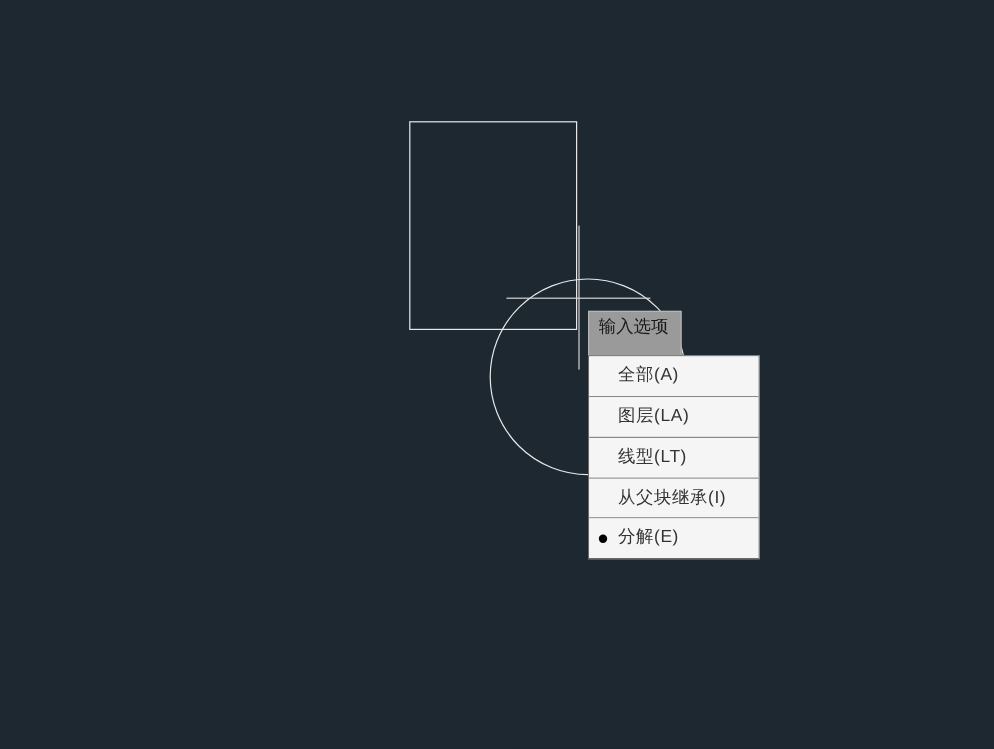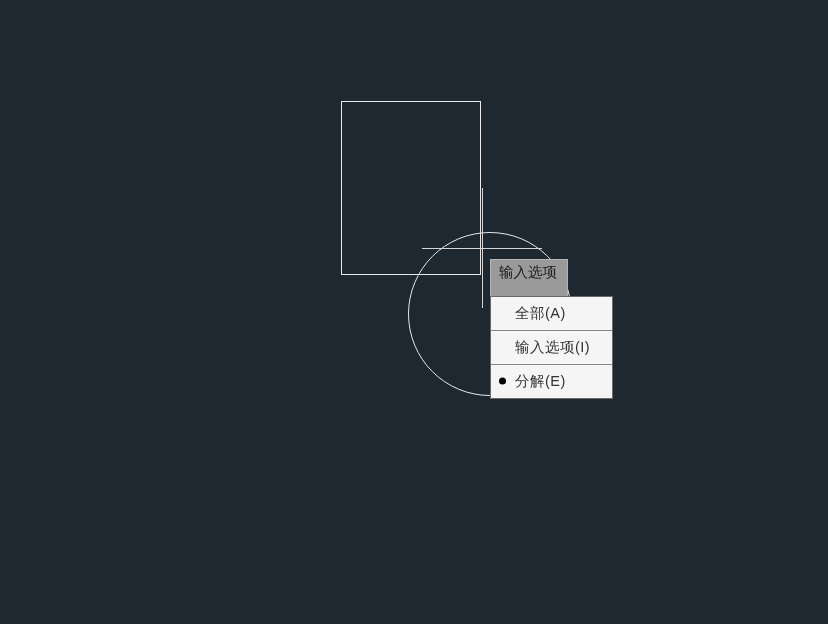--- a/index.html
+++ b/index.html
@@ -79,24 +79,30 @@
   <div class="rect" style="left:341px; top:101px; width:140px; height:174px;"></div>
   <div class="circle" style="left:408px; top:232px; width:164px; height:164px;"></div>
   <div class="crosshair-h" style="left:422px; top:248px; width:120px;"></div>
   <div class="crosshair-v" style="left:482px; top:188px; height:120px;"></div>
 </div>
 
 <div class="menu-header-wrap" style="left:490px; top:259px;">
   <div class="menu-header">输入选项</div>
 </div>
 
-<div class="menu" style="left:490px; top:296px; width:123px;">
+<div class="menu" style="left:490px; top:296px; width:143px;">
   <div class="menu-item">
     <span>全部(A)</span>
   </div>
   <div class="menu-item">
-    <span>输入选项(I)</span>
+    <span>图层(LA)</span>
+  </div>
+  <div class="menu-item">
+    <span>线型(LT)</span>
+  </div>
+  <div class="menu-item">
+    <span>从父块继承(I)</span>
   </div>
   <div class="menu-item">
     <span class="marker"></span>
     <span>分解(E)</span>
   </div>
 </div>
 
 </body></html>

